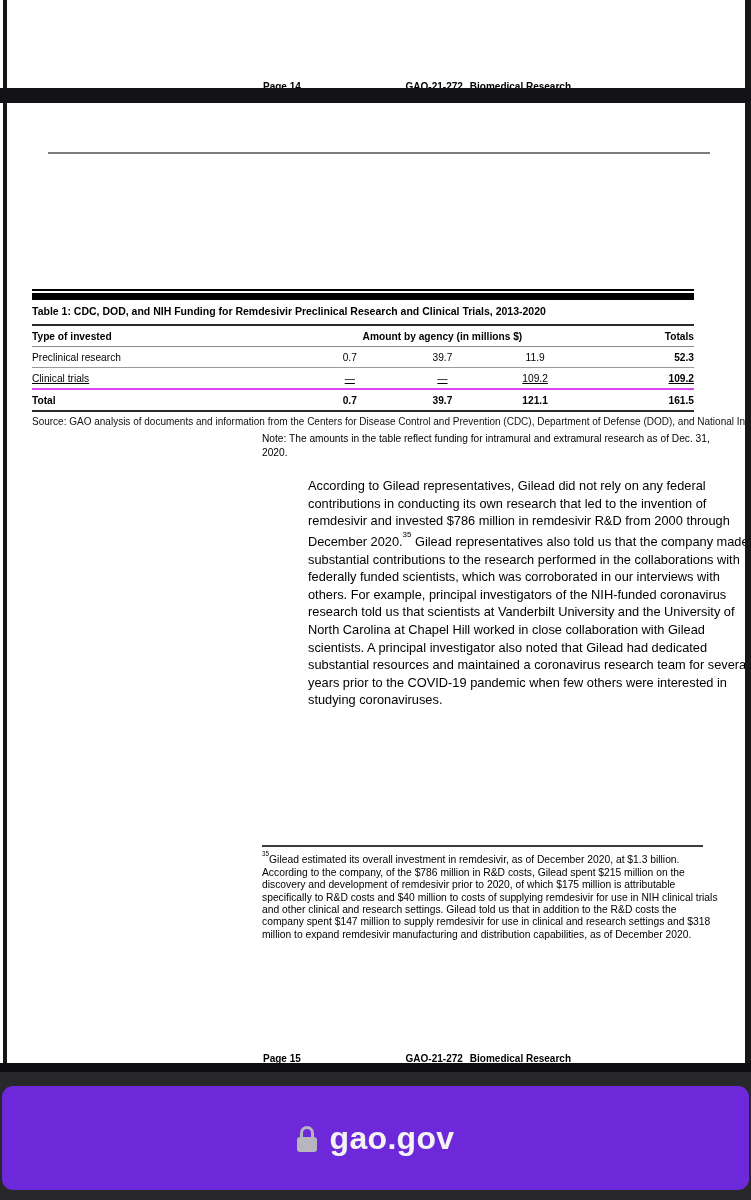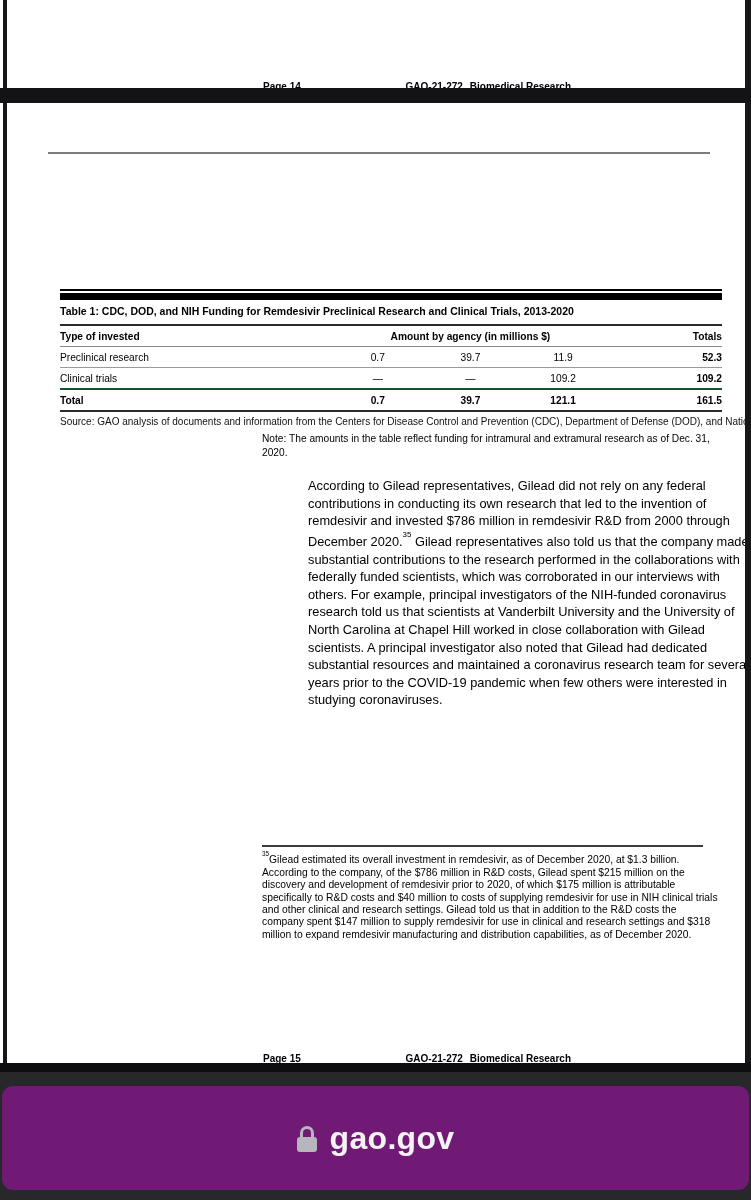--- a/index.html
+++ b/index.html
@@ -19,45 +19,45 @@
   
   .runhead{width:616px;font-size:10px;font-weight:bold;margin-top:44px;}
   .rh-page{position:absolute;left:263px;top:0;}
   .rh-right{position:absolute;right:45px;top:0;white-space:nowrap;}
   .rh-title{margin-left:7px;}
 
   
   .section-rule{left:48px;top:152px;width:662px;height:2px;background:#7d7d7d;}
 
   
-  .table-block{left:60px;top:289px;width:662px;}
+  .table-block{left:32px;top:289px;width:662px;}
   .tbl-thinline{height:2px;background:#000;}
   .tbl-thickbar{height:7px;background:#000;margin-top:2px;}
   .tbl-title{font-weight:bold;font-size:10.5px;padding:5px 0 7px 0;}
   table.gao{width:100%;border-collapse:collapse;font-size:10.2px;table-layout:fixed;}
   table.gao th,table.gao td{padding:4.5px 0;vertical-align:bottom;font-weight:normal;text-align:left;}
   tr.hdr1 th{border-top:2px solid #2b2b2b;border-bottom:1px solid #8a8a8a;font-weight:bold;}
   tr.hdr2 th{border-bottom:2px solid #2b2b2b;font-weight:bold;}
   tr.r1 td{border-bottom:1px solid #9a9a9a;}
-  tr.r2 td{border-bottom:2px solid #14532d;}
+  tr.r2 td{border-bottom:2px solid #d946ef;text-decoration:underline;}
   tr.r3 td{border-bottom:2px solid #2b2b2b;font-weight:bold;}
   .c-agency{text-align:center !important;margin-top:35px;}
   .c-total{text-align:right !important;font-weight:bold !important;}
   .tbl-source{margin-top:4px;font-size:10px;white-space:nowrap;color:#111;}
 
   
   .note{left:262px;top:432px;width:460px;font-size:10.2px;line-height:13.8px;}
   .para{left:262px;top:477px;width:448px;font-size:12.8px;line-height:17.6px;margin-left:46px;}
   .para sup,.fnote sup{font-size:0.62em;position:relative;top:-0.45em;}
   .fn-rule{left:262px;top:845px;width:441px;height:2px;background:#3c3c3c;}
   .fnote{left:262px;top:851px;width:456px;font-size:10.3px;line-height:12.4px;}
 
   
   .chrome{left:0;top:1072px;width:751px;height:128px;background:#28282a;}
-  .urlbar{position:absolute;left:2px;top:14px;width:747px;height:104px;background:#701a75;
+  .urlbar{position:absolute;left:2px;top:14px;width:747px;height:104px;background:#6d28d9;
     border-radius:11px;display:flex;align-items:center;justify-content:center;gap:13px;}
   .url-text{font-size:32px;font-weight:bold;color:#f3f3f4;letter-spacing:0.3px;}
   .lock{position:relative;width:20px;height:26px;transform:translateY(1px);}
   .lock .shackle{position:absolute;top:0;left:3px;width:14px;height:14px;
     border:3px solid #b6b6bc;border-bottom:none;border-radius:7px 7px 0 0;box-sizing:border-box;}
   .lock .body{position:absolute;bottom:0;left:0;width:20px;height:15px;background:#b6b6bc;border-radius:3px;}
 </style>
 </head>
 <body>
 

